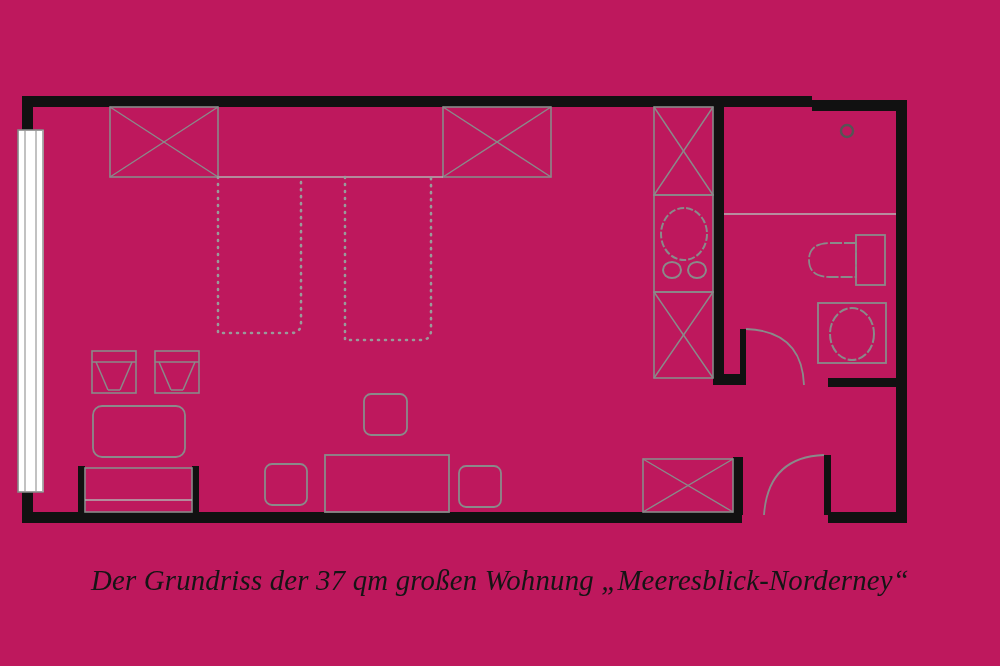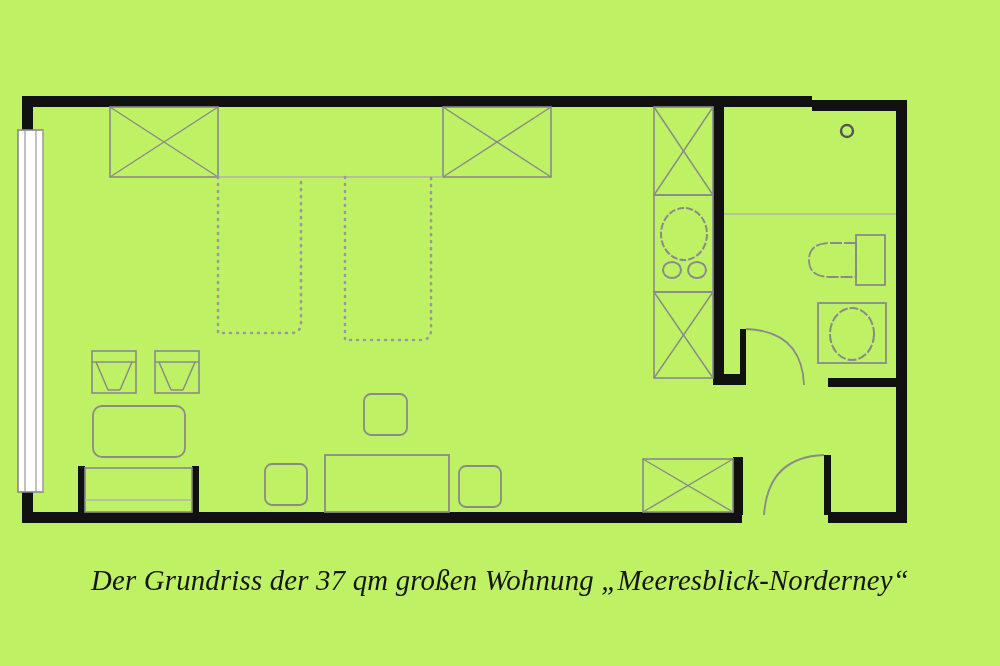--- a/index.html
+++ b/index.html
@@ -11,21 +11,21 @@
   body {
     width: 1000px;
     height: 666px;
     font-family: "Liberation Serif", serif;
     overflow: hidden;
   }
   #page {
     position: relative;
     width: 1000px;
     height: 666px;
-    background: #bef264;
+    background: #be185d;
   }
   #plan-svg {
     position: absolute;
     left: 0;
     top: 0;
     width: 1000px;
     height: 545px;
     display: block;
   }
   #caption-area {

